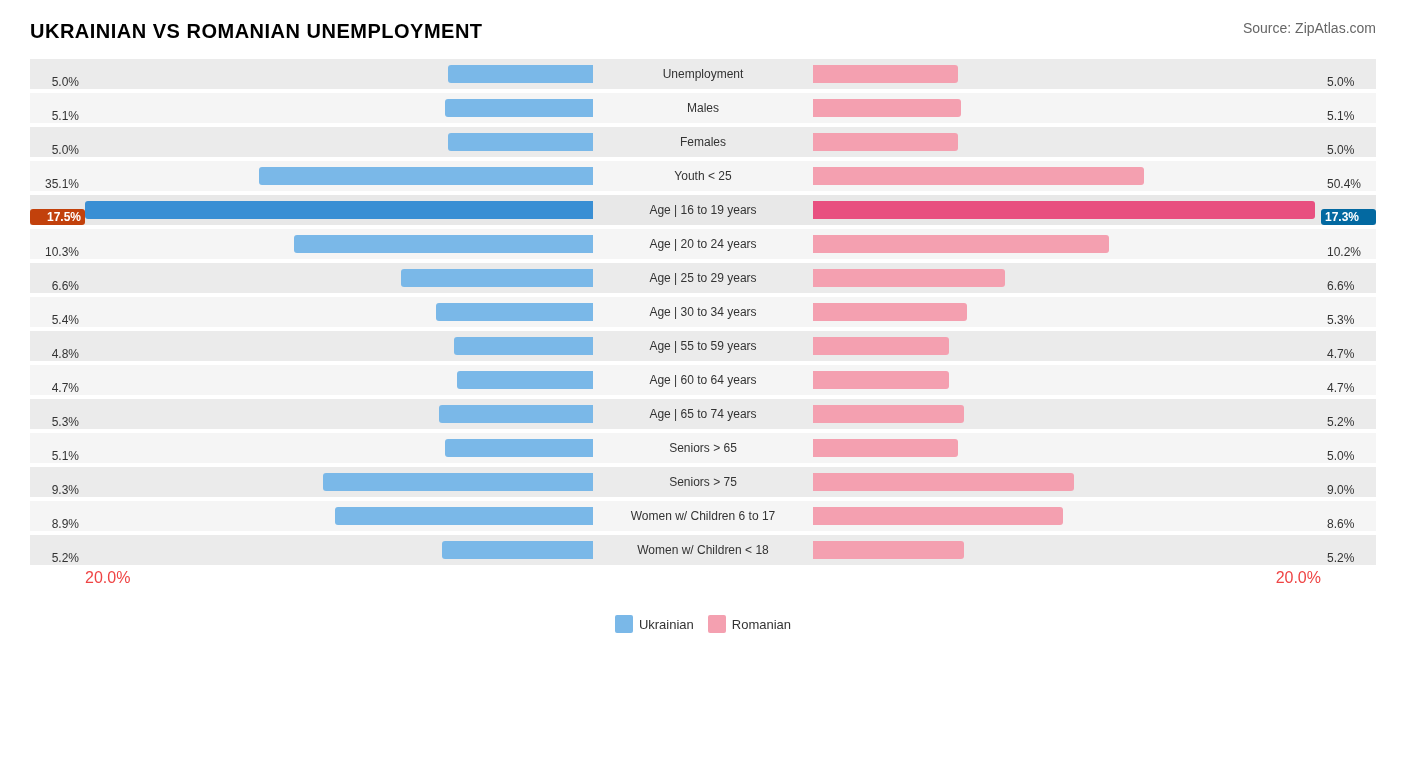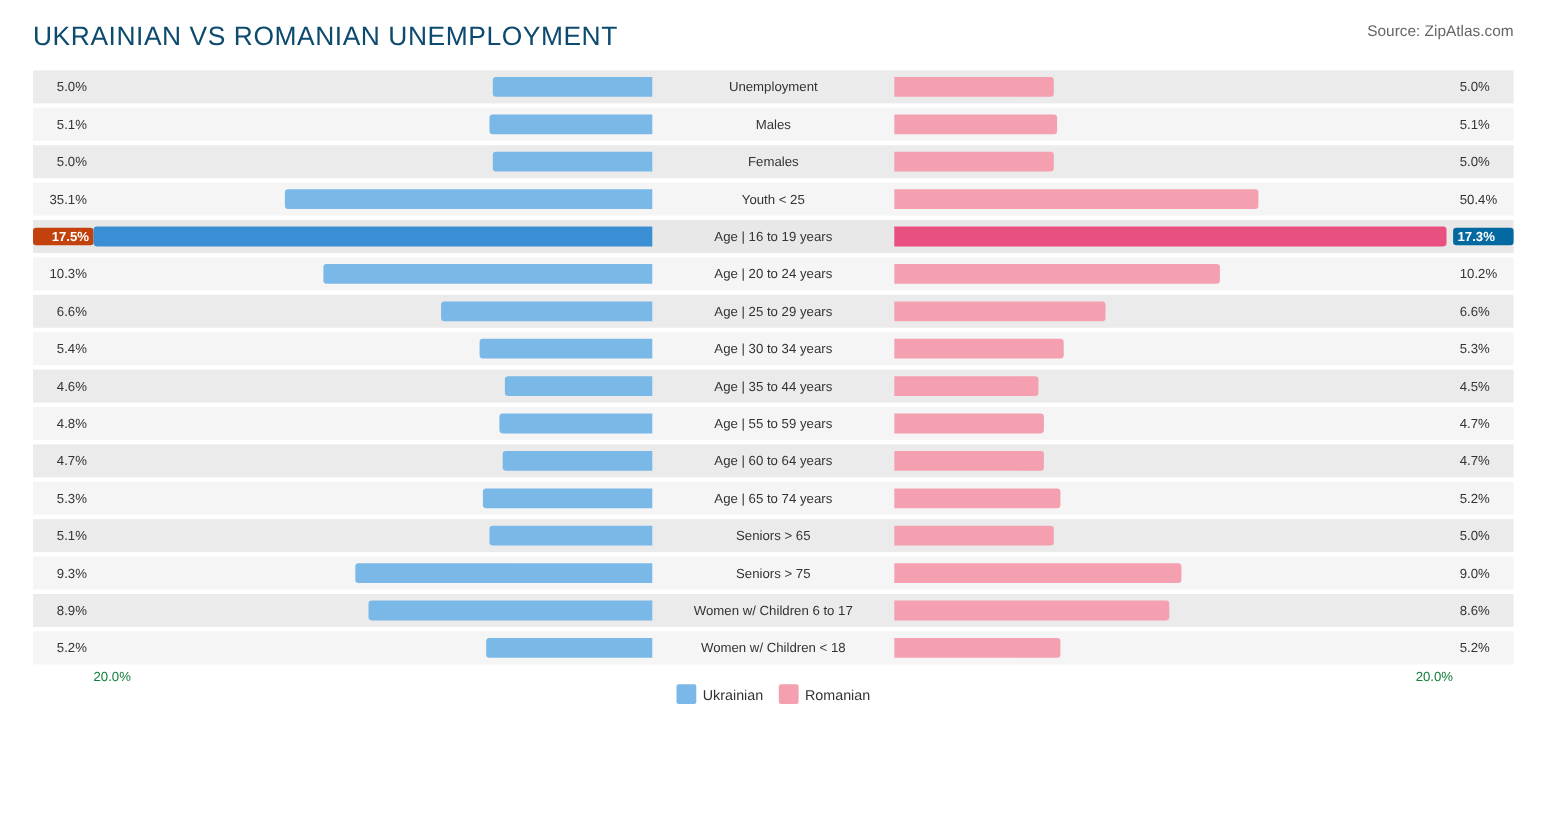--- a/index.html
+++ b/index.html
@@ -14,37 +14,37 @@
       padding: 20px 30px 40px 30px;
       background: #fff;
     }
     .chart-header {
       display: flex;
       justify-content: space-between;
       align-items: flex-start;
       margin-bottom: 16px;
     }
     .chart-title {
-      font-size: 24px;
-      font-weight: normal;
-      color: #0c4a6e;
+      font-size: 20px;
+      font-weight: bold;
+      color: #000000;
       text-transform: uppercase;
       letter-spacing: 0.5px;
     }
     .chart-source {
       font-size: 14px;
       color: #666;
     }
     .chart-area {
       position: relative;
       width: 100%;
     }
     .bar-row {
       display: flex;
-      align-items: center;
+      align-items: flex-end;
       margin-bottom: 4px;
       height: 30px;
       position: relative;
     }
     .bar-row:nth-child(even) {
       background: #f5f5f5;
     }
     .bar-row:nth-child(odd) {
       background: #ebebeb;
     }
@@ -128,39 +128,39 @@
       font-weight: bold;
       background: #0369a1;
       color: #fff;
       border-radius: 3px;
       padding: 1px 4px;
     }
     .legend {
       display: flex;
       justify-content: center;
       gap: 14px;
-      margin-top: 0;
+      margin-top: 28px;
     }
     .legend-item {
       display: flex;
       align-items: center;
       gap: 6px;
       font-size: 13px;
       color: #333;
     }
     .legend-box {
       width: 18px;
       height: 18px;
       border-radius: 2px;
     }
     .bottom-labels {
       display: flex;
       justify-content: space-between;
-      font-size: 12px;
-      color: #15803d;
+      font-size: 16px;
+      color: #ef4444;
       margin-top: 4px;
       padding: 0 55px;
     }
   </style>
 </head>
 <body>
 
 <div class="chart-container">
   <div class="chart-header">
     <span class="chart-title">UKRAINIAN VS ROMANIAN UNEMPLOYMENT</span>
@@ -267,33 +267,20 @@
         <div class="bar-blue" style="width:30.85714285714286%;"></div>
       </div>
       <div class="label-center">Age | 30 to 34 years</div>
       <div class="right-bar-container">
         <div class="bar-pink" style="width:30.28571428571428%;"></div>
       </div>
     </div>
     <div class="right-value">5.3%</div>
   </div>
       <div class="bar-row">
-    <div class="left-value">4.6%</div>
-    <div class="bars-wrapper">
-      <div class="left-bar-container">
-        <div class="bar-blue" style="width:26.285714285714285%;"></div>
-      </div>
-      <div class="label-center">Age | 35 to 44 years</div>
-      <div class="right-bar-container">
-        <div class="bar-pink" style="width:25.71428571428571%;"></div>
-      </div>
-    </div>
-    <div class="right-value">4.5%</div>
-  </div>
-      <div class="bar-row">
     <div class="left-value">4.8%</div>
     <div class="bars-wrapper">
       <div class="left-bar-container">
         <div class="bar-blue" style="width:27.42857142857143%;"></div>
       </div>
       <div class="label-center">Age | 55 to 59 years</div>
       <div class="right-bar-container">
         <div class="bar-pink" style="width:26.857142857142858%;"></div>
       </div>
     </div>

